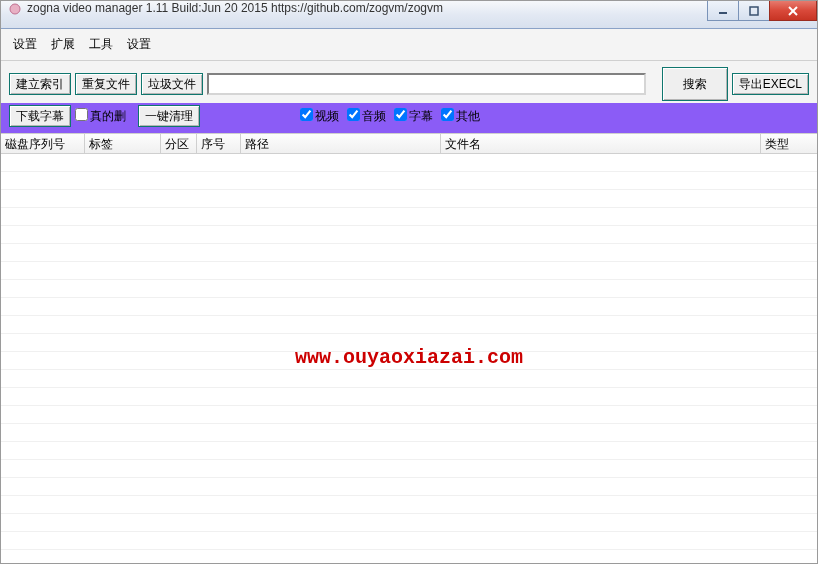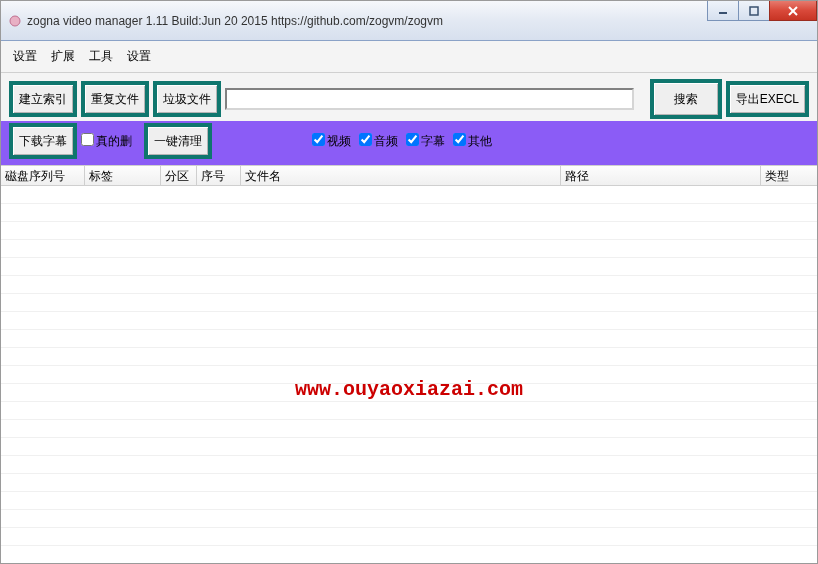--- a/index.html
+++ b/index.html
@@ -1,28 +1,28 @@
 <!DOCTYPE html>
 <html><head>
 <meta charset="utf-8">
 <style>
 *{margin:0;padding:0;box-sizing:border-box;font-family:"Microsoft YaHei",SimSun,Tahoma,sans-serif;font-size:12px}
 body{background:#fff;width:818px;height:564px;overflow:hidden;position:relative;border:1px solid #9a9a9a}
-.titlebar{height:40px;background:linear-gradient(#f6f8fb,#e3e9f3 50%,#d7e0ee);border-bottom:1px solid #8aa2c7;display:flex;align-items:center;padding:17px 2px;position:relative}
+.titlebar{height:28px;background:linear-gradient(#f6f8fb,#e3e9f3 50%,#d7e0ee);border-bottom:1px solid #8aa2c7;display:flex;align-items:flex-start;padding:0 2px;position:relative}
 .titlebar .icon{width:16px;height:16px;margin:0 4px;display:flex;align-items:center;justify-content:center;color:#d97a9a}
 .titlebar .title{color:#333;flex:1;white-space:nowrap}
 .winctrl{display:flex;gap:0;position:absolute;right:0;top:0}
 .winctrl .btn{width:32px;height:20px;border:1px solid #7a93b8;border-top:none;background:linear-gradient(#eef3fa,#d6e0ef);display:flex;align-items:center;justify-content:center;margin-left:-1px}
 .winctrl .btn.close{width:48px;background:linear-gradient(#e67a6e,#d9493a 50%,#c73424);border-color:#9a2c1f}
 .winctrl .btn svg{display:block}
 .menubar{height:32px;display:flex;align-items:center;padding:0 12px;gap:14px;border-bottom:1px solid #d0d0d0;background:#f4f4f4}
 .menubar span{color:#000;cursor:default}
 .toolbar{padding:6px 8px 2px;display:flex;align-items:center;gap:4px;background:#f4f4f4}
 .toolbar2{padding:2px 8px 6px;display:flex;align-items:center;gap:4px;background:#8b5cf6;border-bottom:1px solid #cfcfcf}
-.btn3d{height:36px;padding:0 6px;background:#efefef;border:4px solid #0f766e;box-shadow:inset 1px 1px 0 #fff,inset -1px -1px 0 #b5b5b5;cursor:default;display:flex;align-items:center;font-size:12px}
+.btn3d{height:22px;padding:0 6px;background:#efefef;border:1px solid #0f766e;box-shadow:inset 1px 1px 0 #fff,inset -1px -1px 0 #b5b5b5;cursor:default;display:flex;align-items:center;font-size:12px}
 .btn3d.wide{padding:16px 20px}
 .txt{height:22px;border:2px inset #d5d5d5;background:#fff;flex:1;padding:0 4px;font-size:12px}
 .gap{width:8px}
 .chk{display:flex;gap:2px;margin-right:8px}
 .chk input{width:13px;height:13px}
 .filters{margin-left:96px;display:flex}
 .grid{position:relative;height:calc(100% - 28px - 22px - 60px);overflow:auto;background:#fff}
 .gridhead{display:flex;height:20px;background:linear-gradient(#fdfdfd,#f0f0f0);border-bottom:1px solid #cfcfcf}
 .gh{border-right:1px solid #cfcfcf;padding:2px 4px;white-space:nowrap;overflow:hidden;color:#000}
 .gh:last-child{border-right:none}
@@ -103,22 +103,22 @@
       </label>
   </div>
 </div>
 
 <div class="grid">
   <div class="gridhead">
     <div class="gh" style="width:84px">磁盘序列号</div>
     <div class="gh" style="width:76px">标签</div>
     <div class="gh" style="width:36px">分区</div>
     <div class="gh" style="width:44px">序号</div>
+    <div class="gh" style="width:200px">路径</div>
     <div class="gh" style="width:320px">文件名</div>
-    <div class="gh" style="width:200px">路径</div>
     <div class="gh" style="width:44px">类型</div>
   </div>
   <div class="rows" id="rows">
       <div class="row"></div>
       <div class="row"></div>
       <div class="row"></div>
       <div class="row"></div>
       <div class="row"></div>
       <div class="row"></div>
       <div class="row"></div>

